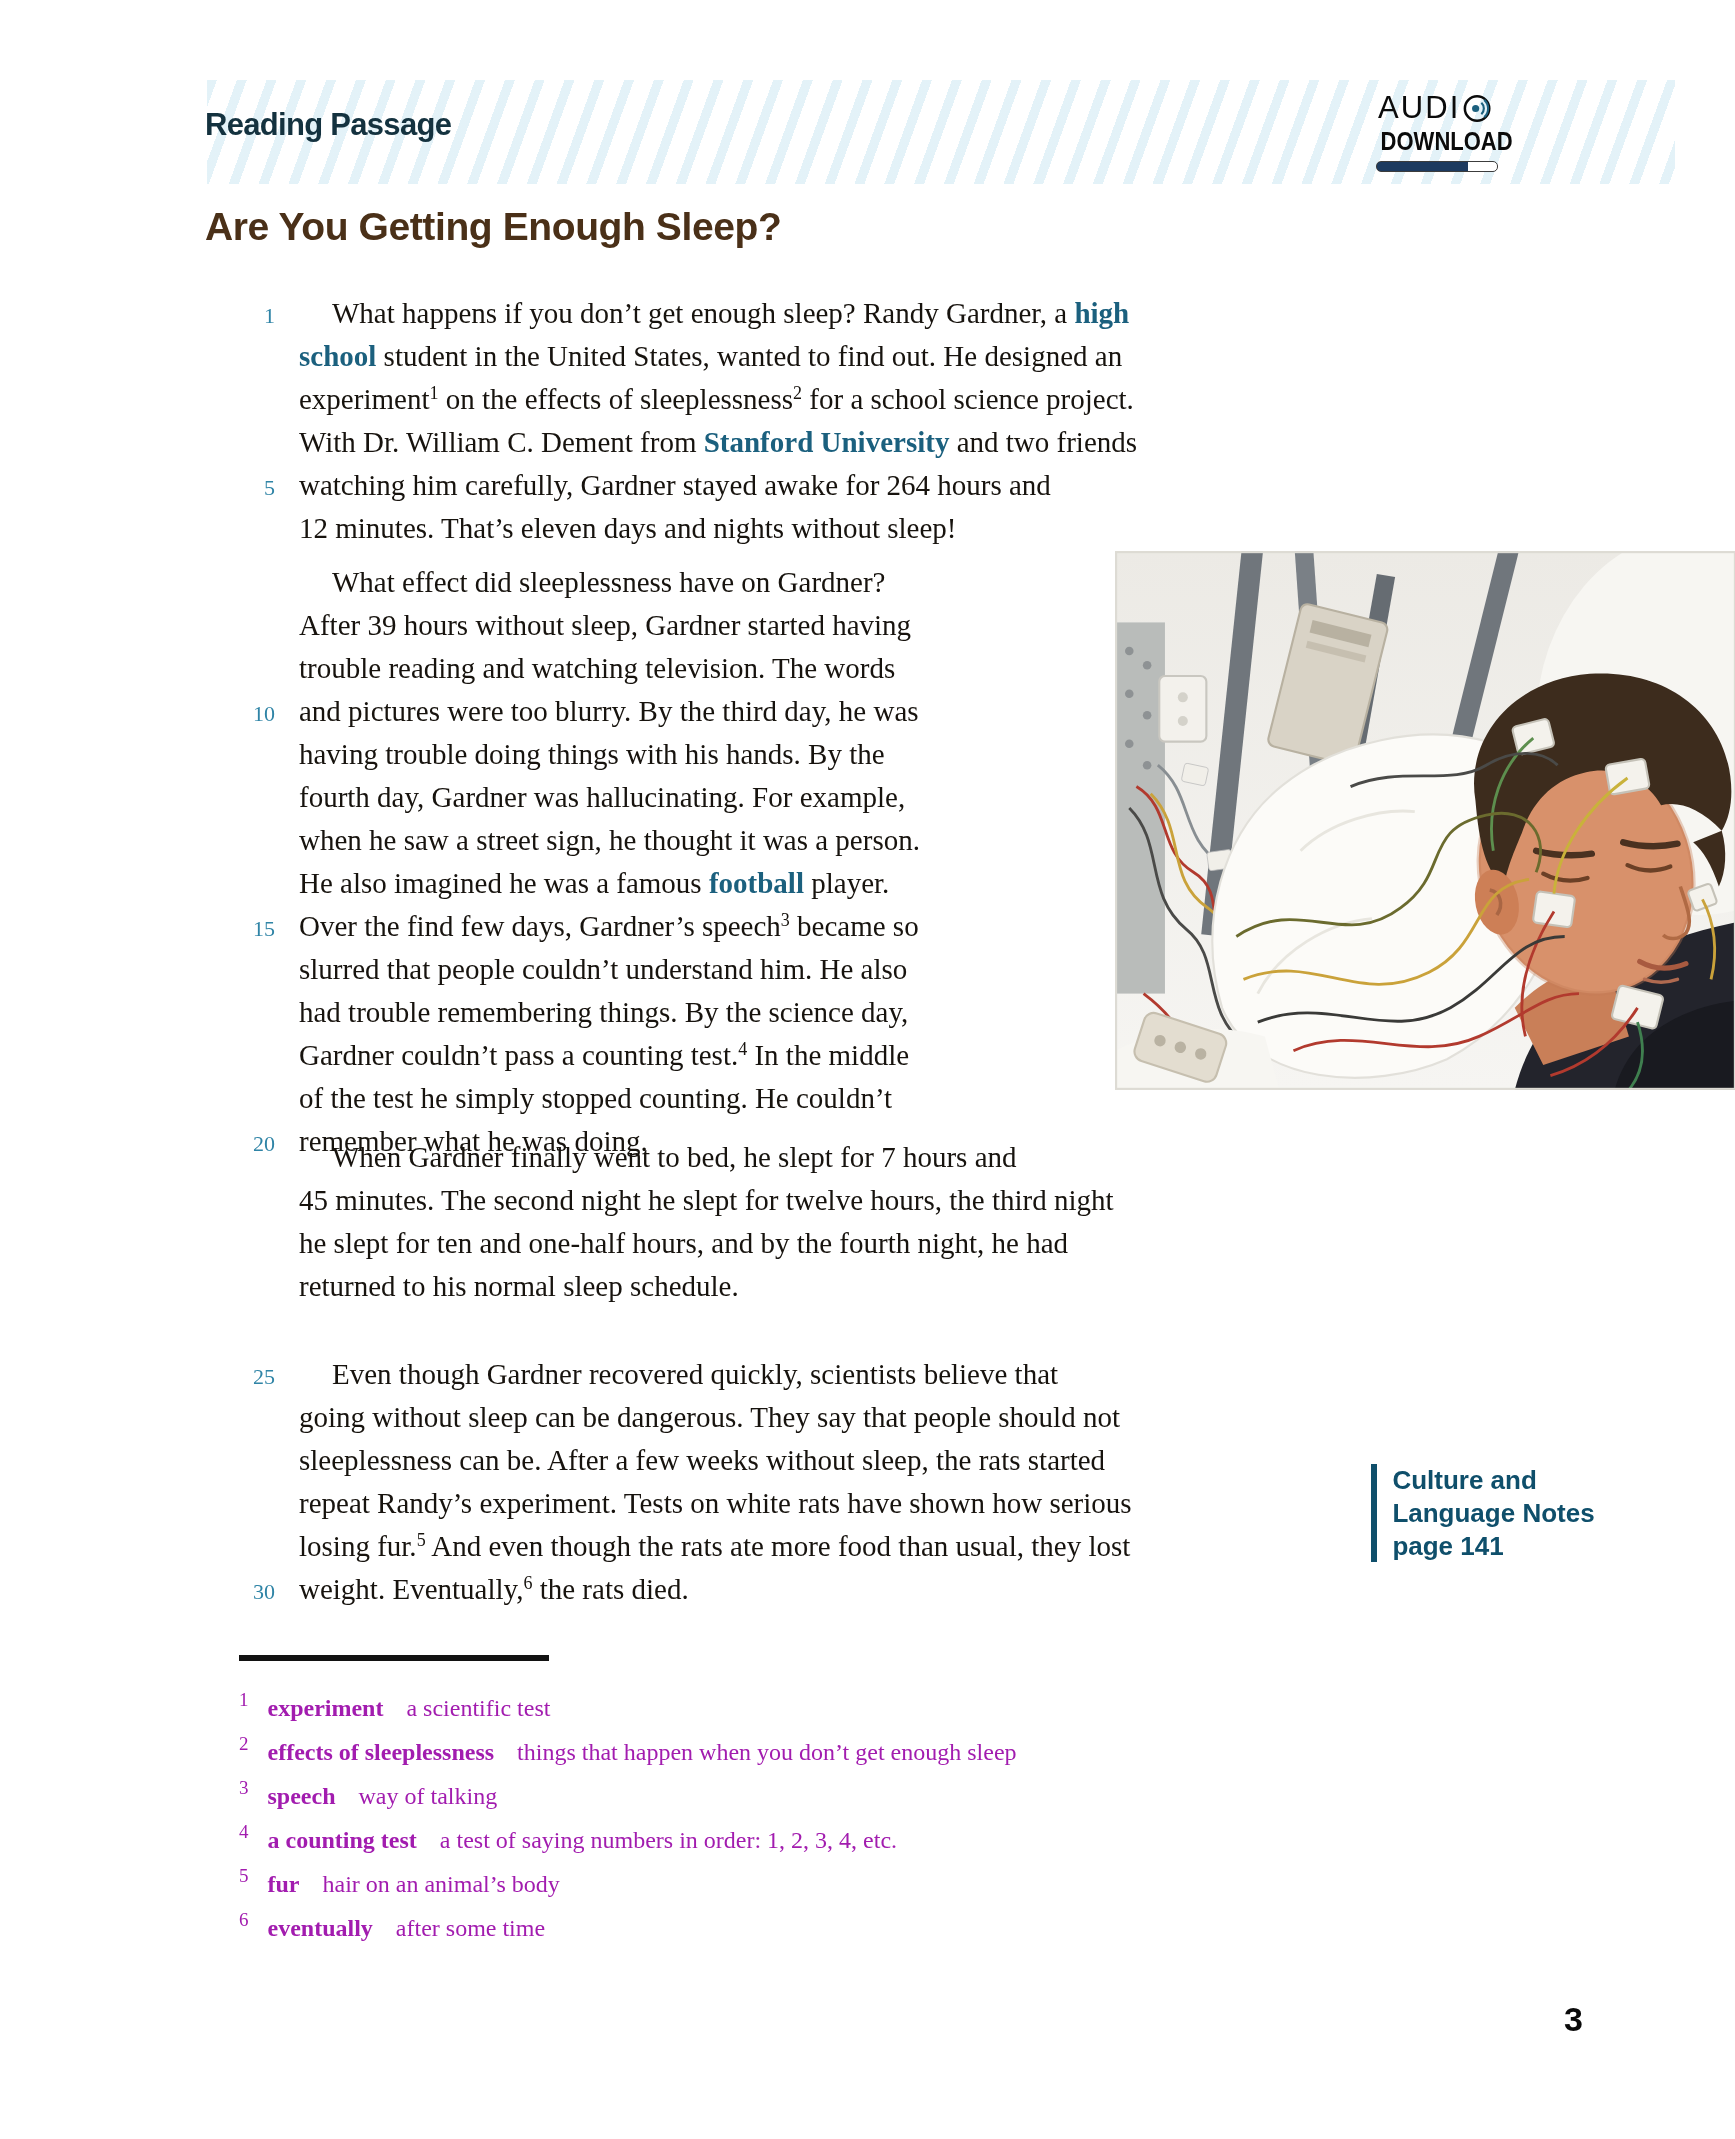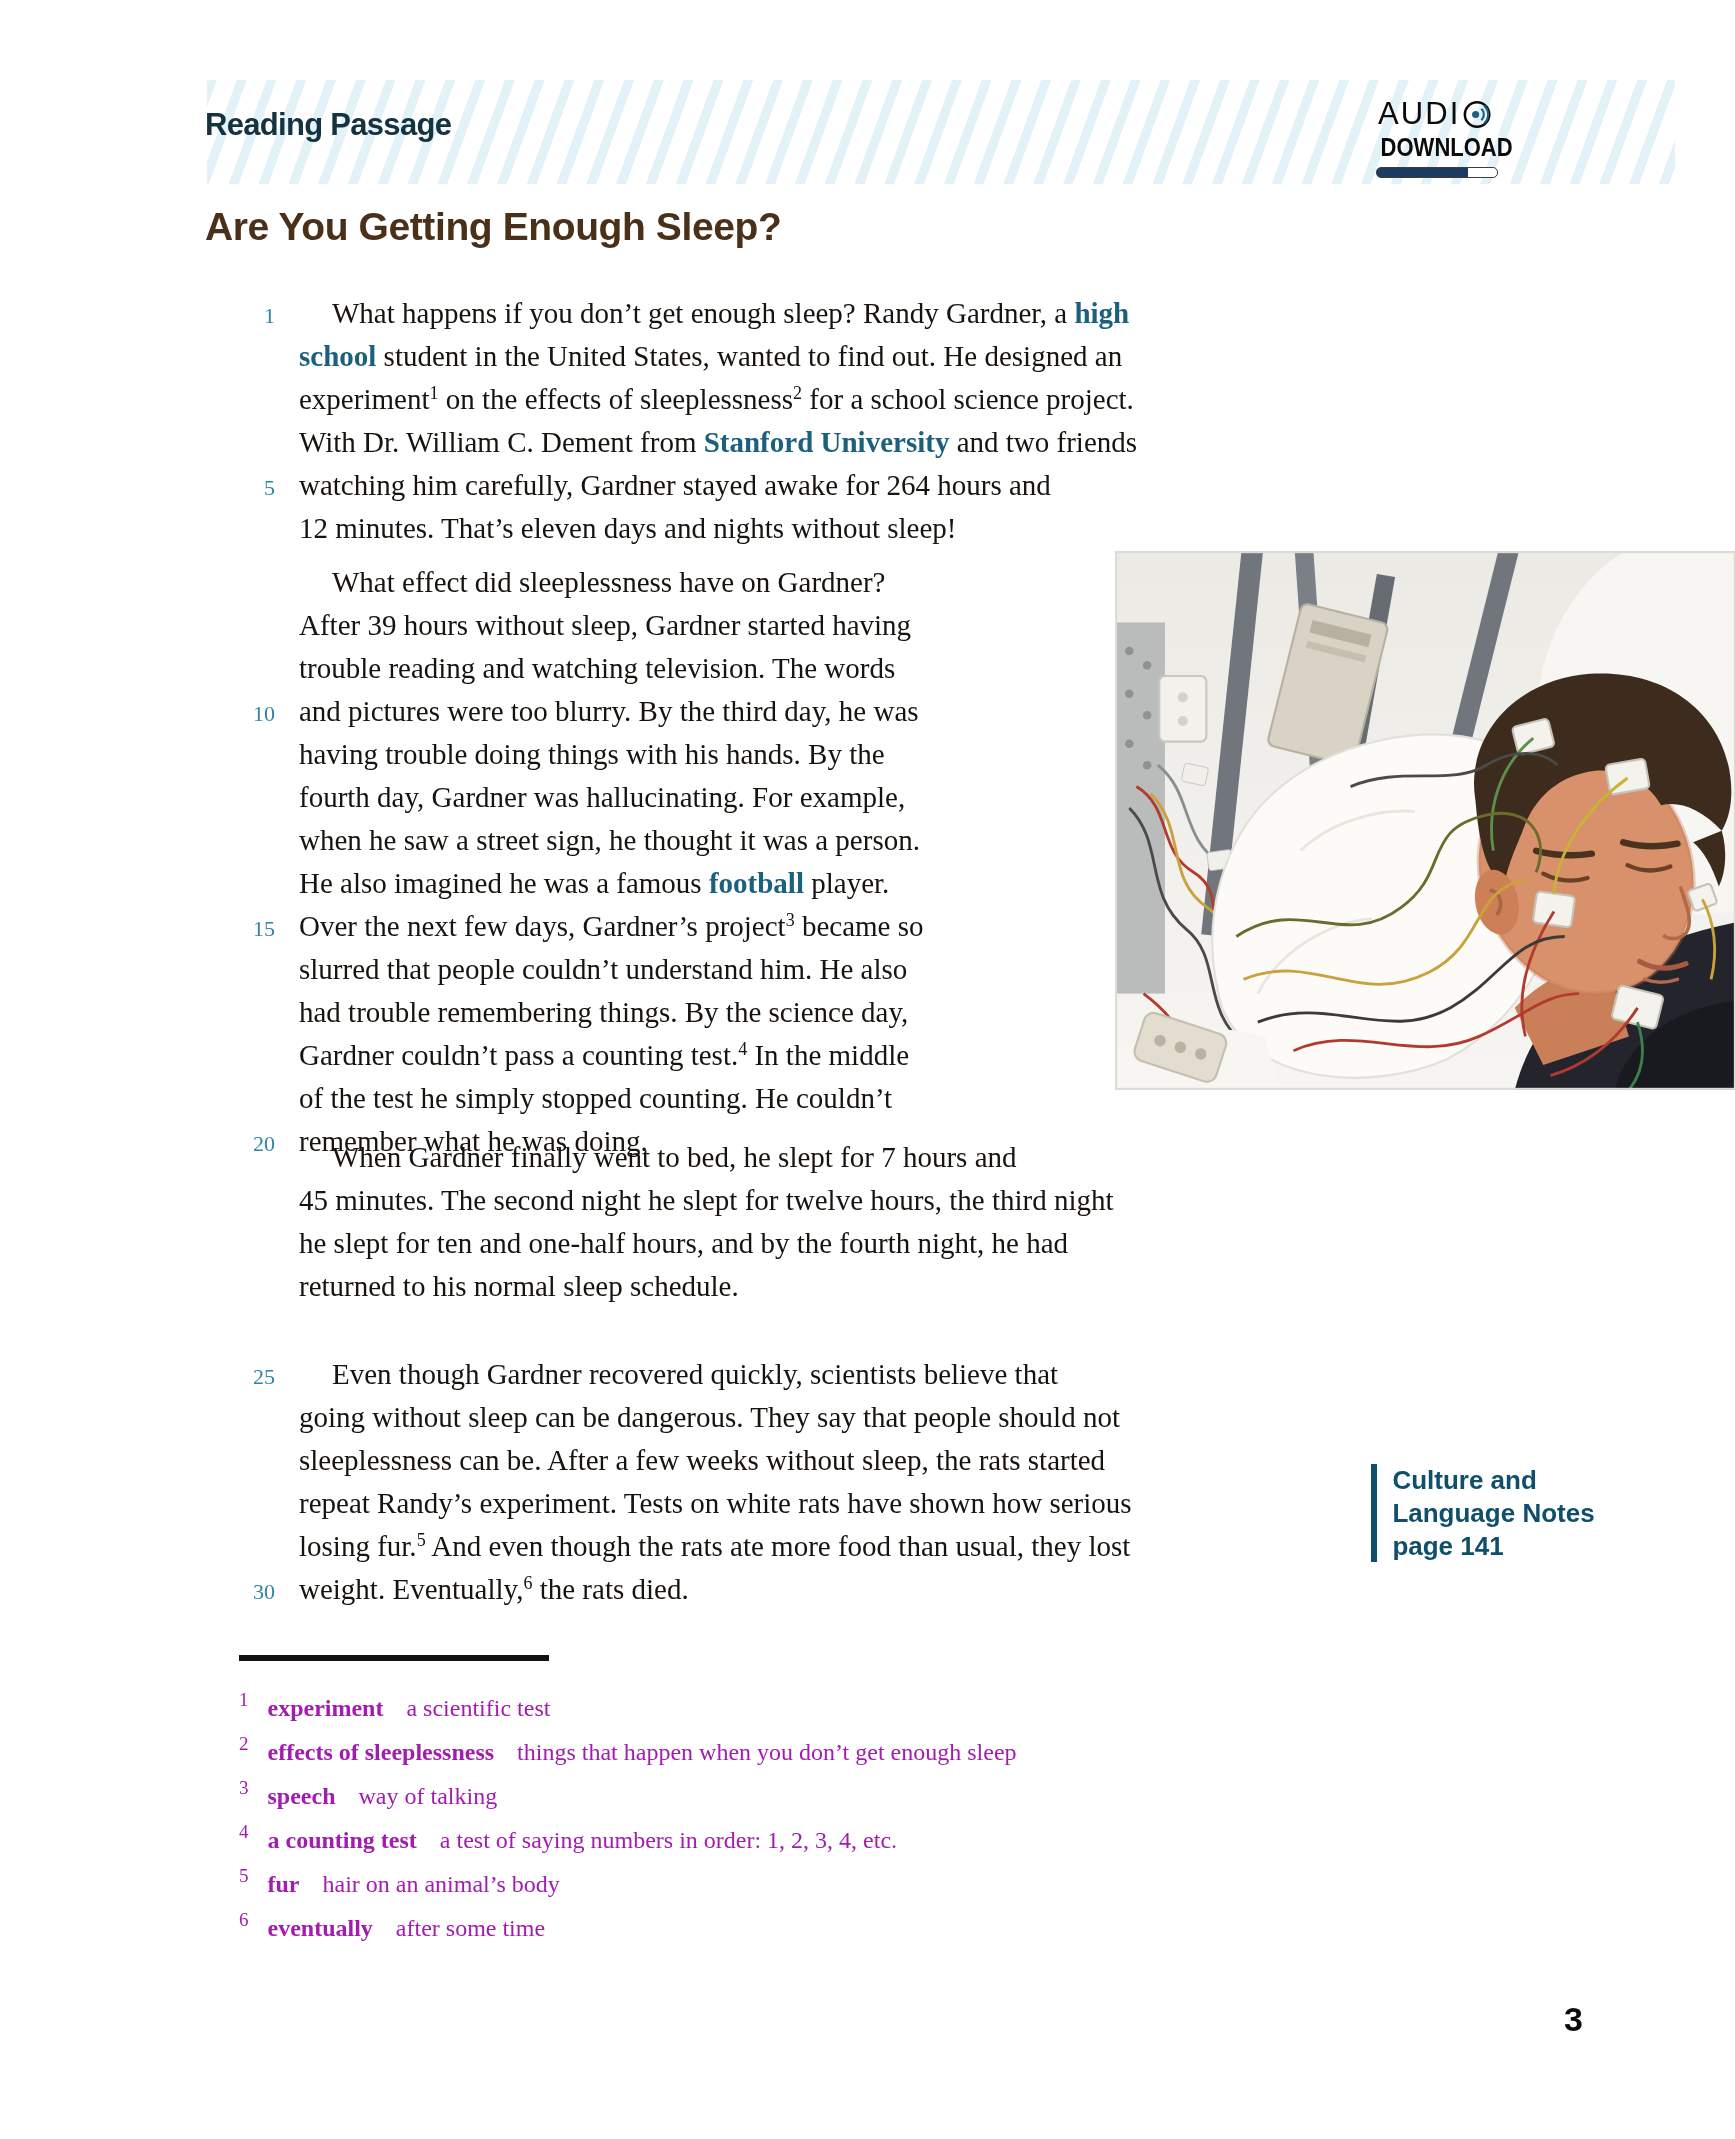--- a/index.html
+++ b/index.html
@@ -8,21 +8,21 @@
 
   
   .header-band{position:absolute;left:207px;top:80px;width:1468px;height:104px;
     background:repeating-linear-gradient(110deg,rgba(148,205,228,.26) 0 9.3px,rgba(255,255,255,0) 9.3px 28px);}
   .header-title{position:absolute;left:205px;top:107px;font-family:"Liberation Sans",sans-serif;
     font-weight:bold;font-size:31px;letter-spacing:-0.7px;color:#14323f;}
 
   .audio-logo{position:absolute;left:1373px;top:90px;width:127px;text-align:center;
     font-family:"Liberation Sans",sans-serif;color:#0b0b0b;}
   .audio-line{display:flex;align-items:center;justify-content:center;font-size:31px;
-    letter-spacing:2.1px;font-weight:normal;margin-top:6px;}
+    letter-spacing:2.1px;font-weight:normal;}
   .audio-line svg{margin-left:1.4px;}
   .download-line{font-size:25px;font-weight:900;letter-spacing:0;
     transform:scaleX(.88);transform-origin:center;margin-top:1.4px;}
   .audio-bar{position:relative;margin:4.3px auto 0 auto;width:120px;height:9.3px;border-radius:5px;
     border:1.4px solid #3c3c3c;background:linear-gradient(to right,#1d3a5f 0 76%,#ffffff 76%);}
 
   
   .passage-title{position:absolute;left:205px;top:205px;font-family:"Liberation Sans",sans-serif;
     font-weight:bold;font-size:39px;letter-spacing:-0.4px;color:#4a3018;}
 
@@ -96,21 +96,21 @@
       </div>
       <div class="paragraph p2">
         <div class="pline"><span class="lnum"></span><span class="ltext indent"><span>What effect did sleeplessness have on Gardner?</span></span></div>
         <div class="pline"><span class="lnum"></span><span class="ltext"><span>After 39 hours without sleep, Gardner started having</span></span></div>
         <div class="pline"><span class="lnum"></span><span class="ltext"><span>trouble reading and watching television. The words</span></span></div>
         <div class="pline"><span class="lnum">10</span><span class="ltext"><span>and pictures were too blurry. By the third day, he was</span></span></div>
         <div class="pline"><span class="lnum"></span><span class="ltext"><span>having trouble doing things with his hands. By the</span></span></div>
         <div class="pline"><span class="lnum"></span><span class="ltext"><span>fourth day, Gardner was hallucinating. For example,</span></span></div>
         <div class="pline"><span class="lnum"></span><span class="ltext"><span>when he saw a street sign, he thought it was a person.</span></span></div>
         <div class="pline"><span class="lnum"></span><span class="ltext"><span>He also imagined he was a famous </span><span class="hl">football</span><span> player.</span></span></div>
-        <div class="pline"><span class="lnum">15</span><span class="ltext"><span>Over the next few days, Gardner’s project</span><sup class="sup">3</sup><span> became so</span></span></div>
+        <div class="pline"><span class="lnum">15</span><span class="ltext"><span>Over the find few days, Gardner’s speech</span><sup class="sup">3</sup><span> became so</span></span></div>
         <div class="pline"><span class="lnum"></span><span class="ltext"><span>slurred that people couldn’t understand him. He also</span></span></div>
         <div class="pline"><span class="lnum"></span><span class="ltext"><span>had trouble remembering things. By the science day,</span></span></div>
         <div class="pline"><span class="lnum"></span><span class="ltext"><span>Gardner couldn’t pass a counting test.</span><sup class="sup">4</sup><span> In the middle</span></span></div>
         <div class="pline"><span class="lnum"></span><span class="ltext"><span>of the test he simply stopped counting. He couldn’t</span></span></div>
         <div class="pline"><span class="lnum">20</span><span class="ltext"><span>remember what he was doing.</span></span></div>
       </div>
       <div class="paragraph p3">
         <div class="pline"><span class="lnum"></span><span class="ltext indent"><span>When Gardner finally went to bed, he slept for 7 hours and</span></span></div>
         <div class="pline"><span class="lnum"></span><span class="ltext"><span>45 minutes. The second night he slept for twelve hours, the third night</span></span></div>
         <div class="pline"><span class="lnum"></span><span class="ltext"><span>he slept for ten and one-half hours, and by the fourth night, he had</span></span></div>

